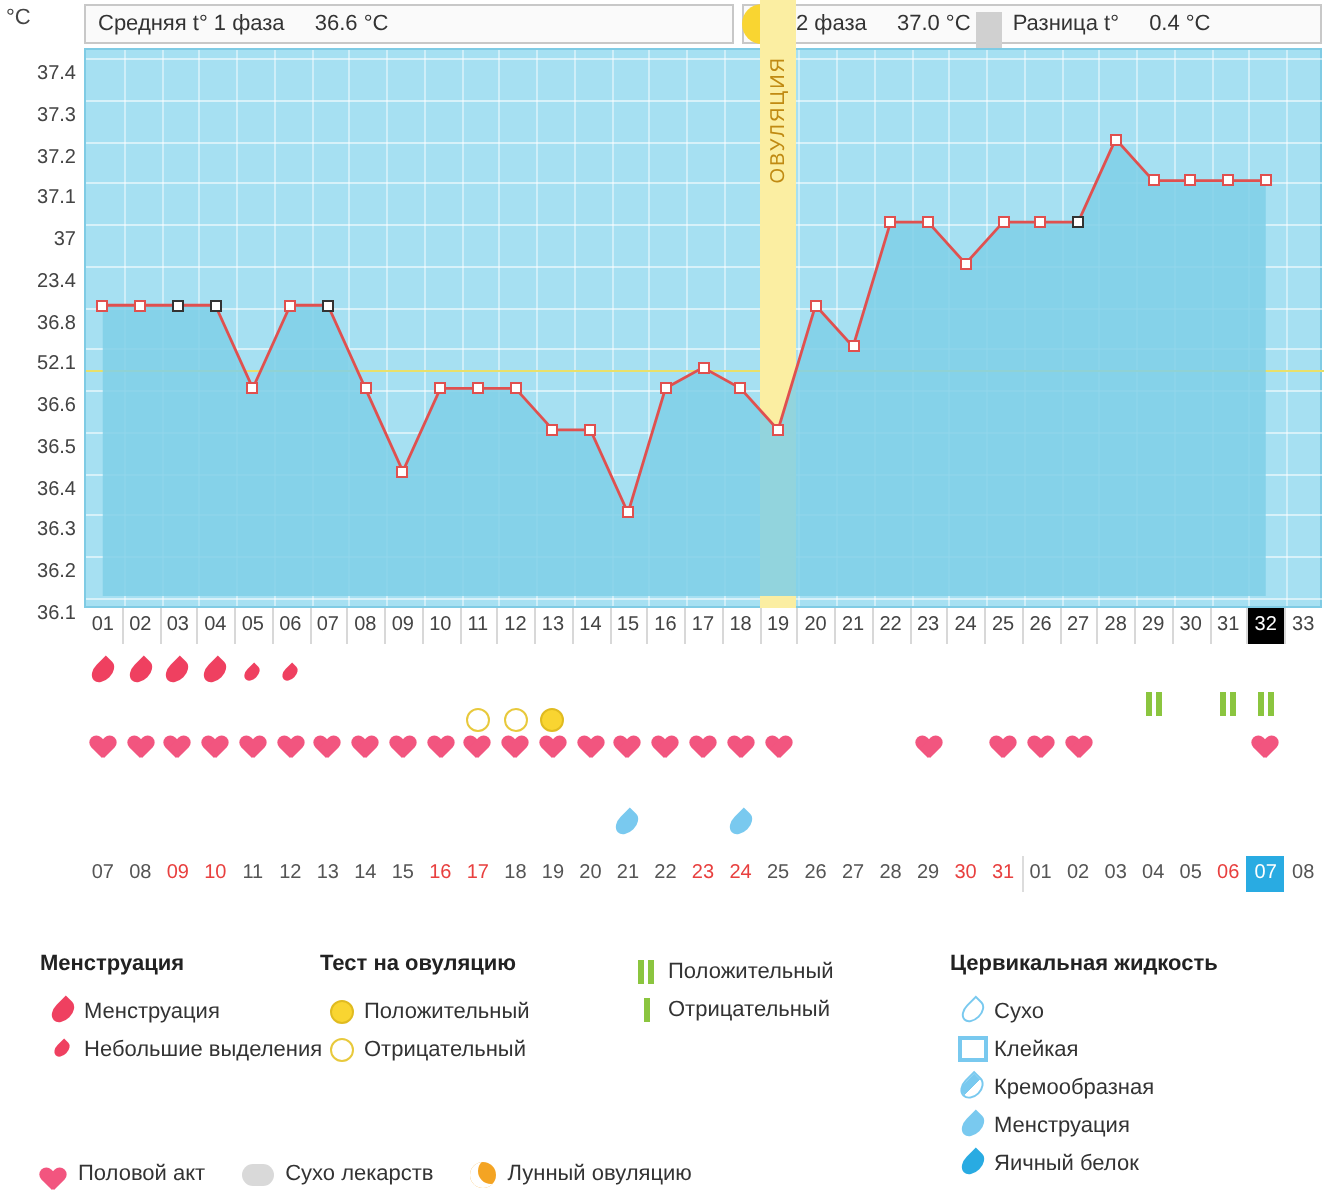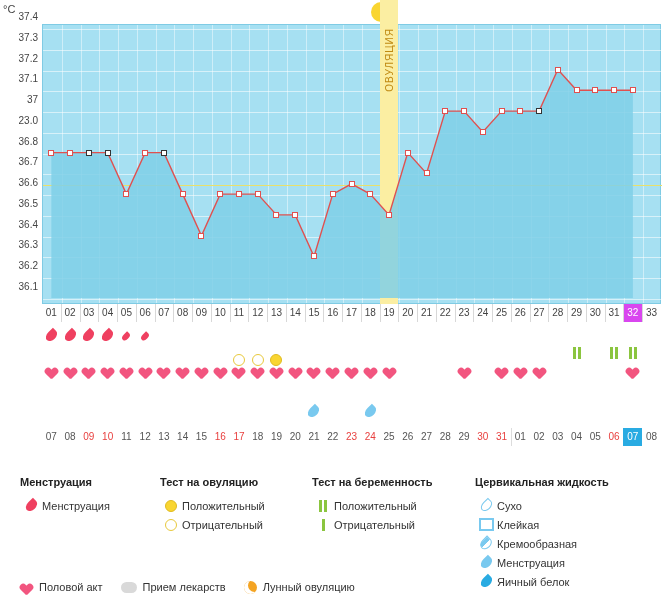--- a/index.html
+++ b/index.html
@@ -27,42 +27,42 @@
   .ovcircle{
     position:absolute;left:371px;top:2px;width:20px;height:20px;
     background:#f9d531;border-radius:50%;
   }
   .hsep{position:absolute;top:3px;width:1px;height:18px;background:#d0d0d0;}
 
   
   .chart{position:absolute;left:42px;top:24px;width:619px;height:280px;}
   .plot{position:absolute;left:0;top:0;width:619px;height:280px;background:#a6e0f2;
         border:1px solid #7fcbe4;box-sizing:border-box;}
-  .yaxis{position:absolute;left:0;top:11px;width:42px;height:281px;}
+  .yaxis{position:absolute;left:0;top:32px;width:42px;height:281px;}
   .ylab{position:absolute;right:4px;font-size:10px;color:#444;transform:translateY(-50%);}
   .gridrow{position:absolute;left:0;width:619px;height:1px;background:rgba(255,255,255,0.55);}
   .vline{position:absolute;top:0;width:1px;height:278px;background:rgba(255,255,255,0.45);}
   .covline{position:absolute;left:0;width:619px;height:1px;background:#e9e06a;}
   .ovband{position:absolute;top:-24px;width:19px;height:304px;background:#fbeea2;}
   .ovtext{
     position:absolute;top:24px;left:0;width:19px;height:280px;
     color:#c08a12;font-size:10px;letter-spacing:1px;
     display:flex;align-items:flex-start;justify-content:center;padding-top:4px;
   }
   .ovtext span{writing-mode:vertical-rl;transform:rotate(180deg);}
   .mark{position:absolute;width:6px;height:6px;border:1px solid #e0504f;background:#ffffff;
         transform:translate(-50%,-50%);box-sizing:border-box;}
   .mark.sq{border-radius:0;}
   .mark.k{border-color:#333;}
   svg.lines{position:absolute;left:0;top:0;width:619px;height:280px;overflow:visible;}
 
   
   .cyclerow{position:absolute;left:42px;top:304px;width:619px;height:18px;}
   .cyclerow .cell{position:absolute;top:0;height:18px;text-align:center;font-size:10px;color:#444;line-height:18px;}
-  .cyclerow .cell.hl{background:#d946ef;color:#fff;}
+  .cyclerow .cell.hl{background:#000000;color:#fff;}
   .cyclerow .sep{position:absolute;top:0;width:1px;height:18px;background:#d8d8d8;}
 
   
   .symrow{position:absolute;left:42px;width:619px;height:24px;}
   .sym{position:absolute;top:0;width:19px;height:24px;text-align:center;}
 
   .drop{display:inline-block;width:9px;height:13px;margin-top:5px;
         background:#ef4060;border-radius:0 60% 60% 60%;transform:rotate(45deg);}
   .drop.small{width:6px;height:9px;margin-top:8px;}
   .drop.blue{background:#79c9ef;}
@@ -116,32 +116,43 @@
             transform:rotate(45deg);background:linear-gradient(to right,#79c9ef 50%,#ffffff 50%);
             border:1.4px solid #79c9ef;box-sizing:border-box;}
 </style>
 </head>
 <body>
 
 <div class="wrap">
 
   <div class="hdr">
     <div class="unit">°C</div>
+    <div class="hbox" id="phase1">
+      <span>Средняя t° 1 фаза</span>
+      <span class="b">36.6 °C</span>
+    </div>
+    <div class="hbox" id="phase2">
+      <span style="padding-left:26px">2 фаза</span>
+      <span class="b">37.0 °C</span>
+      <span class="hsep" style="left:116px"></span>
+      <span style="padding-left:12px">Разница t°</span>
+      <span class="b">0.4 °C</span>
+    </div>
     <div class="ovcircle"></div>
   </div>
 
   <div class="yaxis" id="yaxis">
       <div class="ylab" style="top: 5px;">37.4</div>
       <div class="ylab" style="top: 25.7692px;">37.3</div>
       <div class="ylab" style="top: 46.5385px;">37.2</div>
       <div class="ylab" style="top: 67.3077px;">37.1</div>
       <div class="ylab" style="top: 88.0769px;">37</div>
-      <div class="ylab" style="top: 108.846px;">23.0</div>
+      <div class="ylab" style="top: 108.846px;">23.4</div>
       <div class="ylab" style="top: 129.615px;">36.8</div>
-      <div class="ylab" style="top: 150.385px;">36.7</div>
+      <div class="ylab" style="top: 150.385px;">52.1</div>
       <div class="ylab" style="top: 171.154px;">36.6</div>
       <div class="ylab" style="top: 191.923px;">36.5</div>
       <div class="ylab" style="top: 212.692px;">36.4</div>
       <div class="ylab" style="top: 233.462px;">36.3</div>
       <div class="ylab" style="top: 254.231px;">36.2</div>
       <div class="ylab" style="top: 275px;">36.1</div>
     </div>
 
   <div class="chart">
     <div class="plot" id="plot">
@@ -393,38 +404,43 @@
 
   <div class="legend">
     <div class="lcol" id="lcol1" style="left:0;width:150px">
         <div class="ltitle">Менструация</div>
         <div class="litem">
           <span class="licon">
             <i class="drop"></i>
           </span>
           <span>Менструация</span>
         </div>
+        <div class="litem">
+          <span class="licon">
+            <i class="drop small"></i>
+          </span>
+          <span>Небольшие выделения</span>
+        </div>
       </div>
     <div class="lcol" id="lcol2" style="left:140px;width:130px">
         <div class="ltitle">Тест на овуляцию</div>
         <div class="litem">
           <span class="licon">
             <i class="ovt pos"></i>
           </span>
           <span>Положительный</span>
         </div>
         <div class="litem">
           <span class="licon">
             <i class="ovt"></i>
           </span>
           <span>Отрицательный</span>
         </div>
       </div>
     <div class="lcol" id="lcol3" style="left:292px;width:160px">
-        <div class="ltitle">Тест на беременность</div>
         <div class="litem">
           <span class="licon">
             <span class="ptest"><i class="bar"></i><i class="bar"></i></span>
           </span>
           <span>Положительный</span>
         </div>
         <div class="litem">
           <span class="licon">
             <span class="ptest"><i class="bar"></i></span>
           </span>
@@ -465,21 +481,21 @@
         </div>
       </div>
   </div>
   <div class="bottomrow" id="bottomrow">
       <div class="bi">
         <i class="heart"></i>
         <span>Половой акт</span>
       </div>
       <div class="bi">
         <i class="pill"></i>
-        <span>Прием лекарств</span>
+        <span>Сухо лекарств</span>
       </div>
       <div class="bi">
         <i class="moon"></i>
         <span>Лунный овуляцию</span>
       </div>
     </div>
 
 </div>
 
 </body></html>

